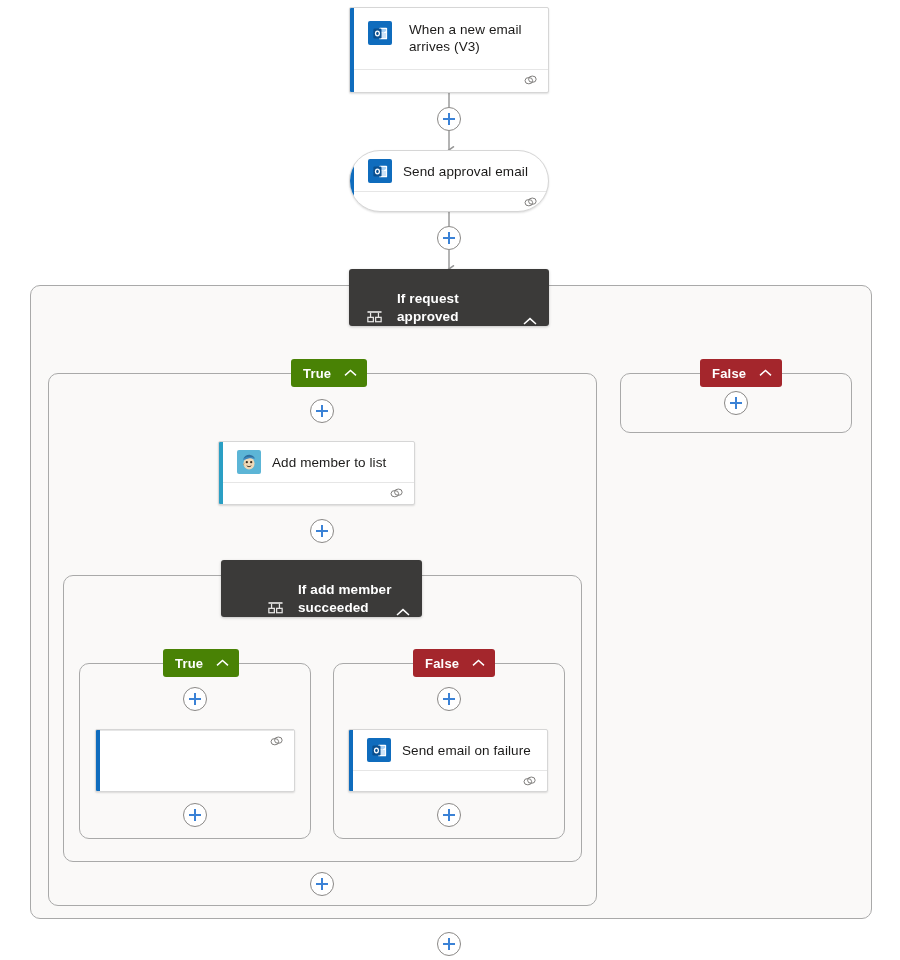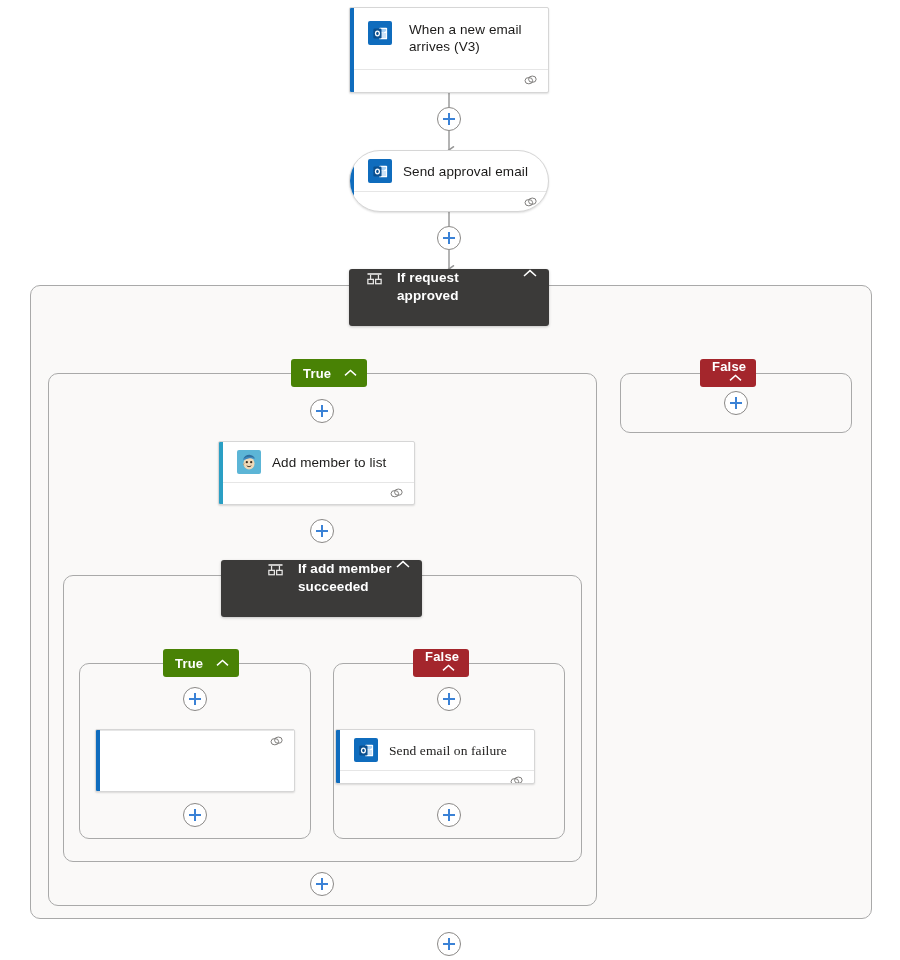--- a/index.html
+++ b/index.html
@@ -70,21 +70,21 @@
   .appicon.mailchimp{background:#5cb5d6;}
 
   .linkicon{opacity:.82;}
 
   
   .cond{
     position:absolute;
     background:#3b3a39;
     border-radius:3px;
     box-sizing:border-box;
-    display:flex;align-items:flex-start;
+    display:flex;align-items:flex-end;
     padding:0 10px 0 14px;
     box-shadow:0 1px 3px rgba(0,0,0,.22);
   }
   .cond .cicon{flex:0 0 22px;margin-right:12px;display:flex;align-items:center;justify-content:center;}
   .cond .clabel{
     flex:1 1 auto;
     color:#ffffff;
     font-size:13.5px;
     font-weight:700;
     line-height:18px;
@@ -101,21 +101,21 @@
     border-radius:3px;
     box-sizing:border-box;
     z-index:5;
     text-align:center;
   }
   .badge .blabel{
     color:#ffffff;font-size:13px;font-weight:700;letter-spacing:.2px;
   }
   .badge .bchev{margin-left:13px;display:flex;align-items:center;}
   .badge.true{background:#498205;}
-  .badge.false{background:#a4262c;flex-direction:column;}
+  .badge.false{background:#a4262c;}
 
   
   .plus{
     position:absolute;
     width:24px;height:24px;
     border:1px solid #8a8886;
     border-radius:50%;
     background:#ffffff;
     box-sizing:border-box;
     display:flex;align-items:center;justify-content:center;
@@ -357,21 +357,21 @@
     <div class="cfoot">
       <span class="linkicon">
         <svg width="15" height="13" viewBox="0 0 16 14">
           <ellipse cx="6.2" cy="7.2" rx="4.1" ry="3.4" fill="none" stroke="#605e5c" stroke-width="1.05"></ellipse>
           <ellipse cx="10.0" cy="5.6" rx="4.1" ry="3.4" fill="none" stroke="#605e5c" stroke-width="1.05"></ellipse>
         </svg>
       </span>
     </div>
   </div>
 
-  <div class="card" style="left:335px;top:729px;width:200px;height:55px;font-family:Liberation Serif, serif;">
+  <div class="card" style="left:348px;top:729px;width:200px;height:63px;">
     <div class="accent" style="background:#0f6cbd;"></div>
     <div class="cbody" style="height:38px;">
       <span class="appicon outlook">
         <svg width="17" height="17" viewBox="0 0 20 20">
           <rect x="8.4" y="3.2" width="9.4" height="13.6" rx="1" fill="#ffffff"></rect>
           <path d="M9.6 4.6h7v2.6l-3.5 2-3.5-2z" fill="#a9d2f5"></path>
           <path d="M9.6 9.4h7v6h-7z" fill="#cfe4f7"></path>
           <rect x="1.6" y="4.1" width="9.6" height="11.8" rx="1.6" fill="#0a4f8f"></rect>
           <ellipse cx="6.4" cy="10" rx="3.0" ry="3.6" fill="#ffffff"></ellipse>
           <ellipse cx="6.4" cy="10" rx="1.5" ry="2.0" fill="#0a4f8f"></ellipse>

